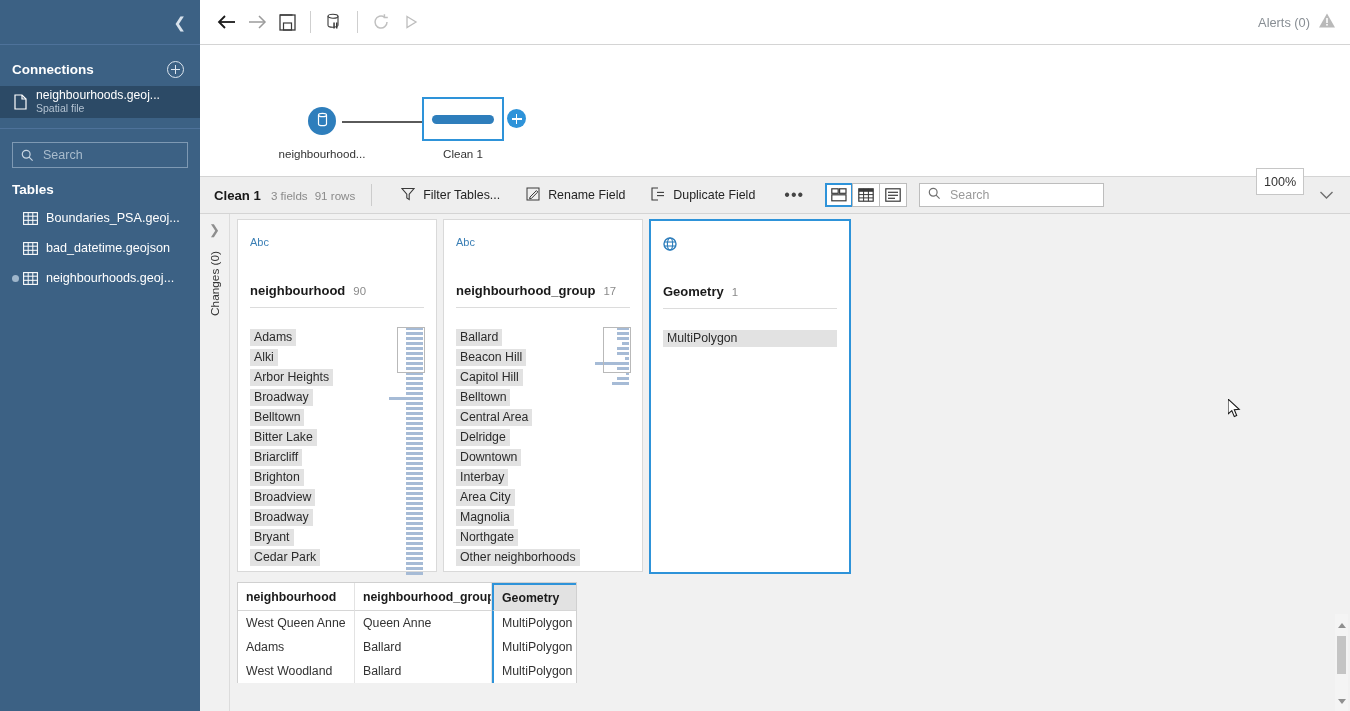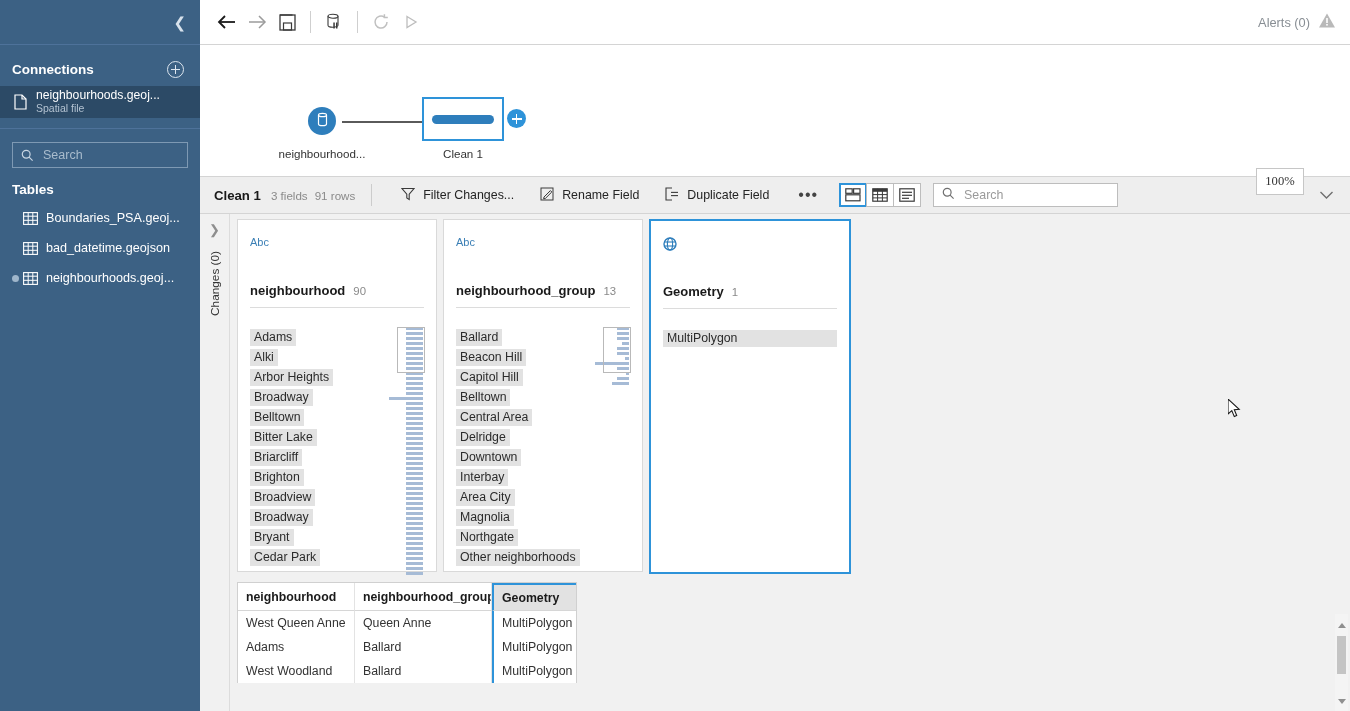--- a/index.html
+++ b/index.html
@@ -154,21 +154,21 @@
     background: #2e93d9; cursor: pointer;
   }
   .flow-plus::before, .flow-plus::after { content:""; position:absolute; background:#fff; }
   .flow-plus::before { left:4.5px; top:8.8px; width:10px; height:1.8px; }
   .flow-plus::after  { top:4.5px; left:8.6px; height:10px; width:1.8px; }
   .zoom-badge {
     position: absolute; right: 46px; top: 123px;
     width: 48px; height: 27px;
     border: 1px solid #c6c6c6; background: #ffffff;
     display: flex; align-items: center; justify-content: center;
-    font-size: 12.6px; color: #333; cursor: pointer; font-family: Liberation Serif, serif;
+    font-size: 12.6px; color: #333; cursor: pointer;
   }
 
   
   .profiletoolbar {
     flex: 0 0 37px; height: 37px;
     background: #eeeeee;
     border-bottom: 1px solid #d4d4d4;
     display: flex; align-items: center;
     padding-left: 14px;
   }
@@ -477,21 +477,21 @@
       <span class="pt-meta">3 fields</span>
       <span class="pt-meta" style="margin-left:7px">91 rows</span>
       <span class="pt-sep"></span>
 
       <span class="pt-btn">
         <span>
           <svg width="14" height="14" viewBox="0 0 14 14">
               <polygon points="1,1.5 13,1.5 8.2,7.2 8.2,12.5 5.8,11 5.8,7.2" fill="none" stroke="#3a3a3a" stroke-width="1.1"></polygon>
             </svg>
         </span>
-        <span>Filter Changes...</span>
+        <span>Filter Tables...</span>
       </span>
 
       <span class="pt-btn">
         <span>
           <svg width="14" height="14" viewBox="0 0 14 14">
               <rect x="1" y="1" width="12" height="12" fill="none" stroke="#3a3a3a" stroke-width="1"></rect>
               <path d="M4 10 l6.4 -6.4 1.4 1.4 L5.4 11.4 3.6 11.8 z" fill="none" stroke="#3a3a3a" stroke-width="1"></path>
             </svg>
         </span>
         <span>Rename Field</span>
@@ -684,21 +684,21 @@
                     <div class="hbar" style="width: 17px; margin-left: 17px;"></div>
                   </div>
               </div>
             </div>
           </div>
 
           <div class="fcard">
             <div class="fcard-type">Abc</div>
             <div class="fcard-head">
               <span class="fcard-name">neighbourhood_group</span>
-              <span class="fcard-count">13</span>
+              <span class="fcard-count">17</span>
             </div>
             <div class="fcard-rule"></div>
             <div class="fcard-body">
               <div class="val-list">
                   <div class="val-row">
                     <span class="val-pill">Ballard</span>
                   </div>
                   <div class="val-row">
                     <span class="val-pill">Beacon Hill</span>
                   </div>

